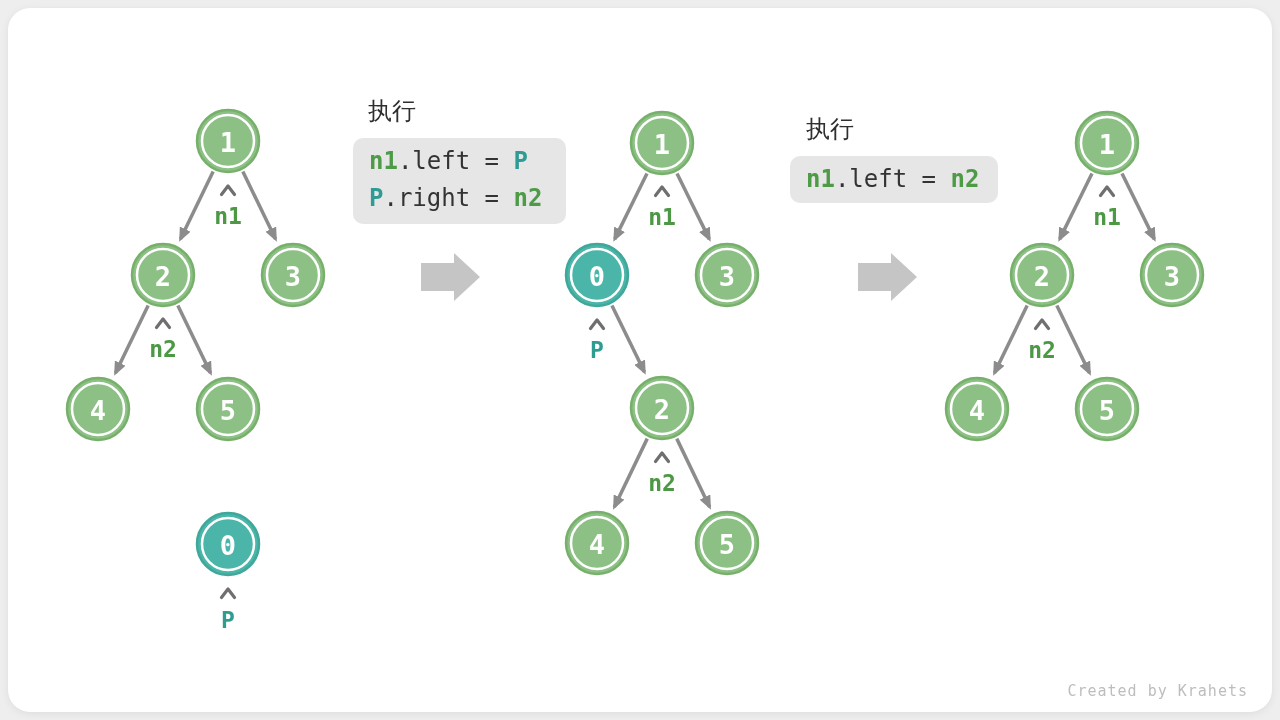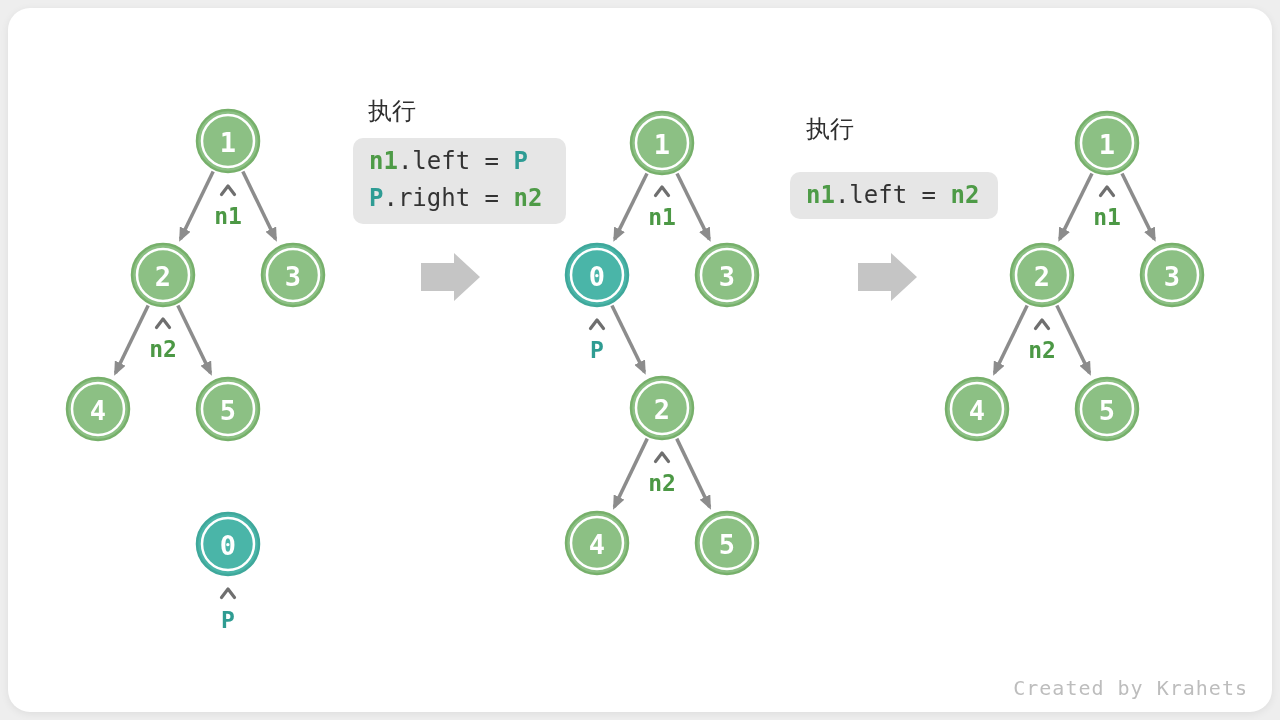--- a/index.html
+++ b/index.html
@@ -40,21 +40,21 @@
     color:#333333;
   }
   .code-line{white-space:pre;}
   .c-green{color:#4e9b47;font-weight:bold;}
   .c-teal{color:#2e9c94;font-weight:bold;}
   .c-plain{color:#333333;}
   .credit{
     position:absolute;
     right:32px;bottom:20px;
     font-family:"DejaVu Sans Mono","Liberation Mono",monospace;
-    font-size:20px;
+    font-size:15px;
     letter-spacing:1px;
     color:#bdbdbd;
     text-align:right;
   }
 </style>
 </head>
 <body>
 
 <div class="card"></div>
 
@@ -185,15 +185,15 @@
       <text x="1107" y="225" text-anchor="middle" fill="#4c9845" font-size="23" font-weight="bold" font-family="&quot;DejaVu Sans Mono&quot;,&quot;Liberation Mono&quot;,monospace">n1</text>
       <path d="M1035.5,328.5 L1042,320 L1048.5,328.5" fill="none" stroke="#6f6f6f" stroke-width="3.2" stroke-linecap="round" stroke-linejoin="round"></path>
       <text x="1042" y="358" text-anchor="middle" fill="#4c9845" font-size="23" font-weight="bold" font-family="&quot;DejaVu Sans Mono&quot;,&quot;Liberation Mono&quot;,monospace">n2</text>
     </g>
   </svg>
 
 <div class="exec-title" id="exec-title-0" style="left: 368px; top: 95px;">执行</div>
 <div class="code-box" id="code-box-0" style="left: 353px; top: 138px; width: 213px; height: 86px;"><div class="code-line"><span class="c-green">n1</span><span class="c-plain">.left</span><span class="c-plain"> = </span><span class="c-teal">P</span></div><div class="code-line"><span class="c-teal">P</span><span class="c-plain">.right</span><span class="c-plain"> = </span><span class="c-green">n2</span></div></div>
 
 <div class="exec-title" id="exec-title-1" style="left: 806px; top: 113px;">执行</div>
-<div class="code-box" id="code-box-1" style="left: 790px; top: 156px; width: 208px; height: 47px; margin-top: 16px;"><div class="code-line"><span class="c-green">n1</span><span class="c-plain">.left</span><span class="c-plain"> = </span><span class="c-green">n2</span></div></div>
+<div class="code-box" id="code-box-1" style="left: 790px; top: 156px; width: 208px; height: 47px;"><div class="code-line"><span class="c-green">n1</span><span class="c-plain">.left</span><span class="c-plain"> = </span><span class="c-green">n2</span></div></div>
 
 <div class="credit">Created by Krahets</div>
 
 </body></html>

